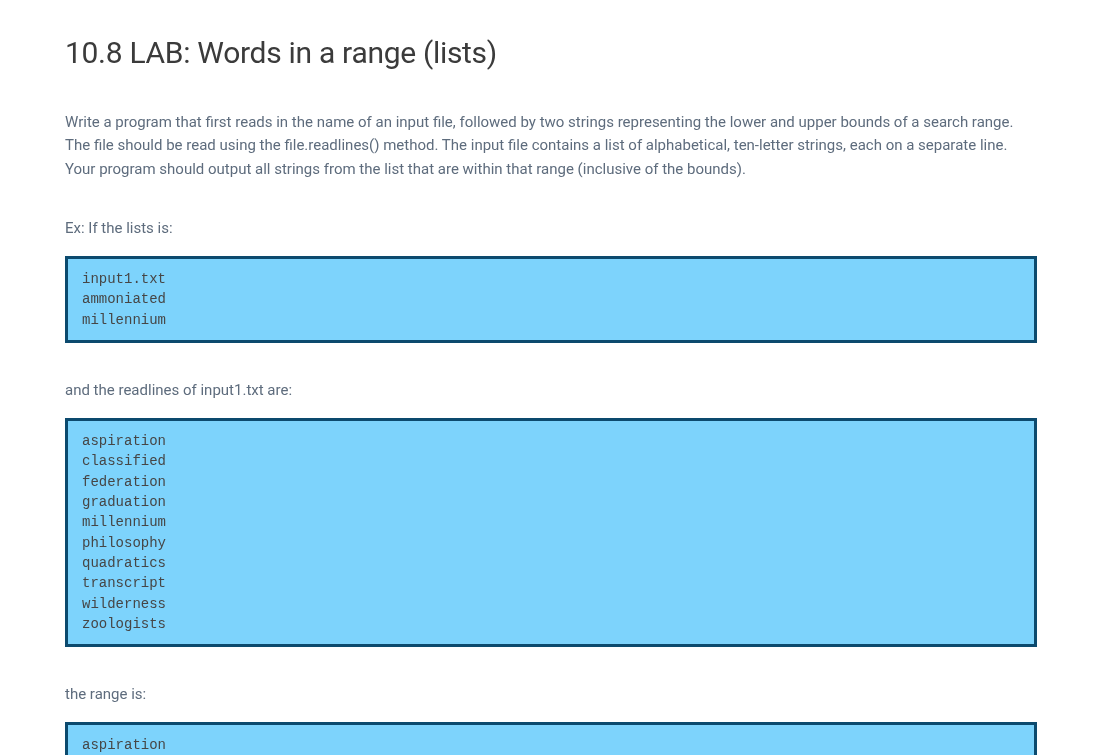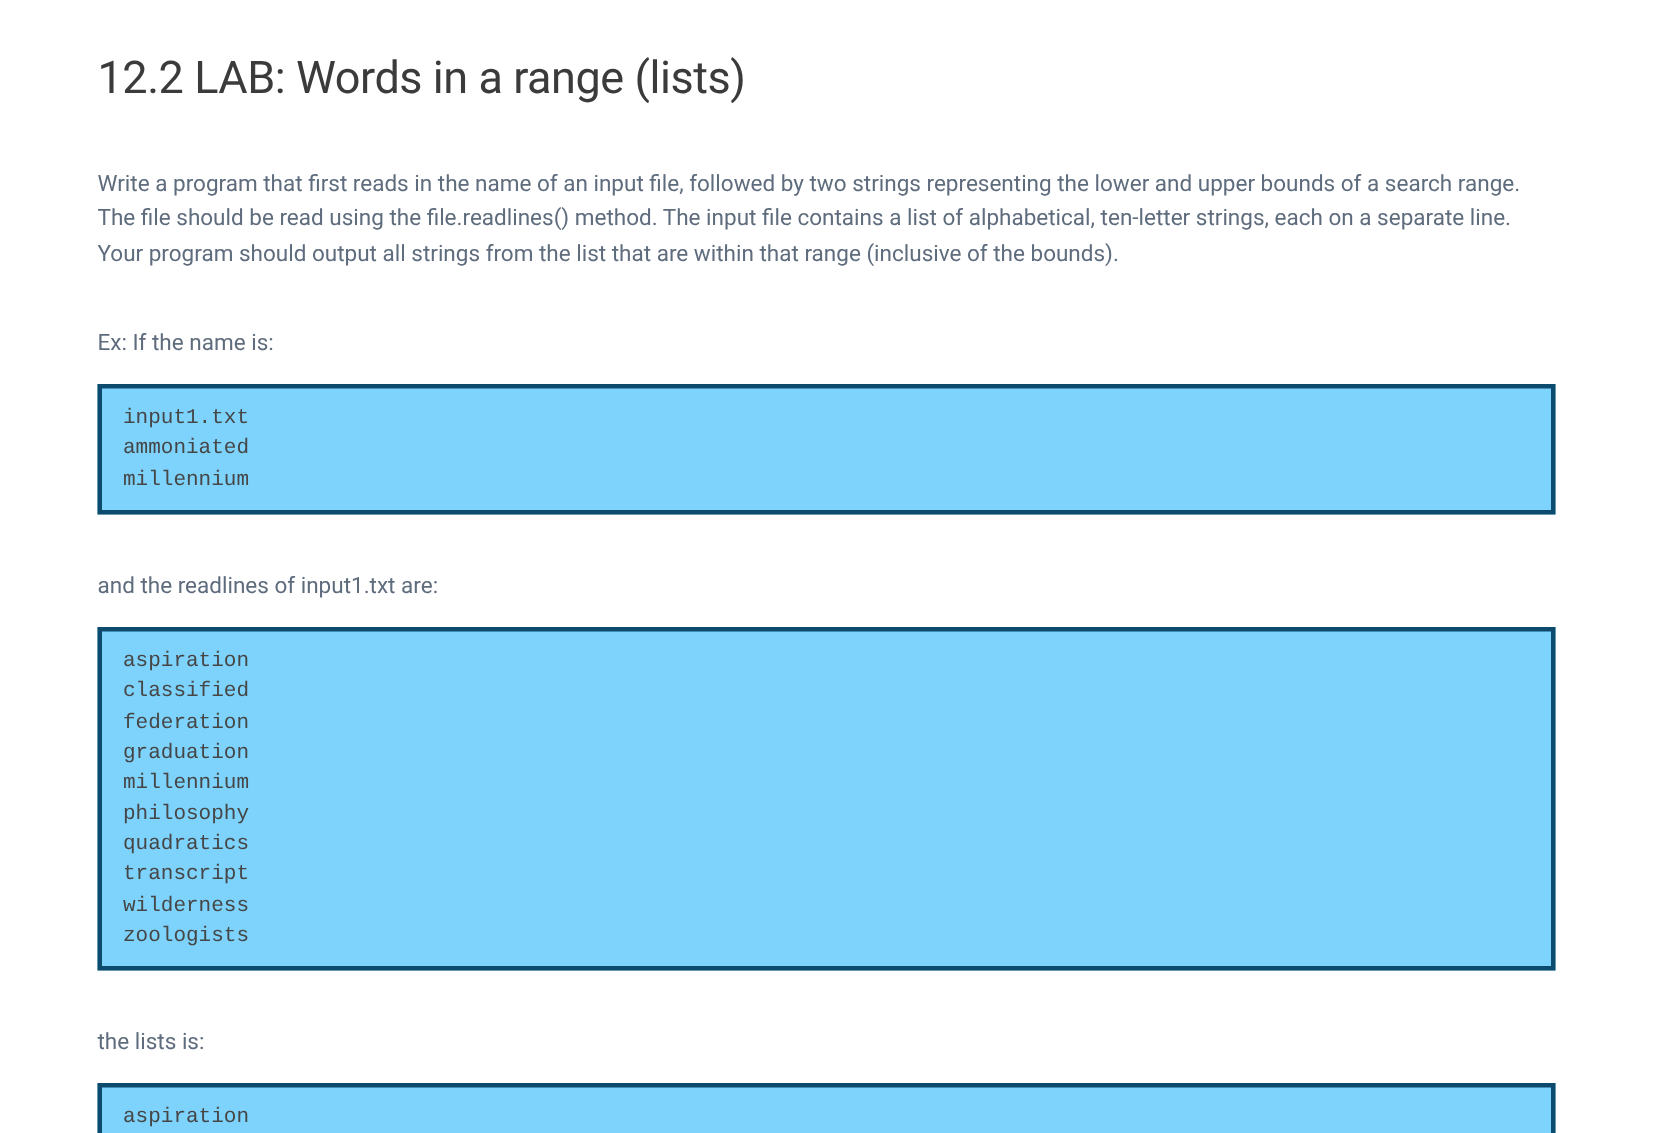--- a/index.html
+++ b/index.html
@@ -36,42 +36,42 @@
       font-family: Menlo, Monaco, Consolas, "Courier New", monospace;
       font-size: 14px;
       color: #464646;
       white-space: pre;
       line-height: 1.45;
     }
   </style>
 </head>
 <body>
 
-<h1 class="page-title">12.2 LAB: Words in a range (lists)</h1>
+<h1 class="page-title">10.8 LAB: Words in a range (lists)</h1>
 
 <p class="paragraph">Write a program that first reads in the name of an input file, followed by two strings representing the lower and upper bounds of a search range. The file should be read using the file.readlines() method. The input file contains a list of alphabetical, ten-letter strings, each on a separate line. Your program should output all strings from the list that are within that range (inclusive of the bounds).</p>
 
-<p class="paragraph">Ex: If the name is:</p>
+<p class="paragraph">Ex: If the lists is:</p>
 
 <div class="code-block">input1.txt
 ammoniated
 millennium</div>
 
 <p class="paragraph">and the readlines of input1.txt are:</p>
 
 <div class="code-block">aspiration
 classified
 federation
 graduation
 millennium
 philosophy
 quadratics
 transcript
 wilderness
 zoologists</div>
 
-<p class="paragraph">the lists is:</p>
+<p class="paragraph">the range is:</p>
 
 <div class="code-block">aspiration
 classified
 federation
 graduation
 millennium</div>
 
 </body></html>

